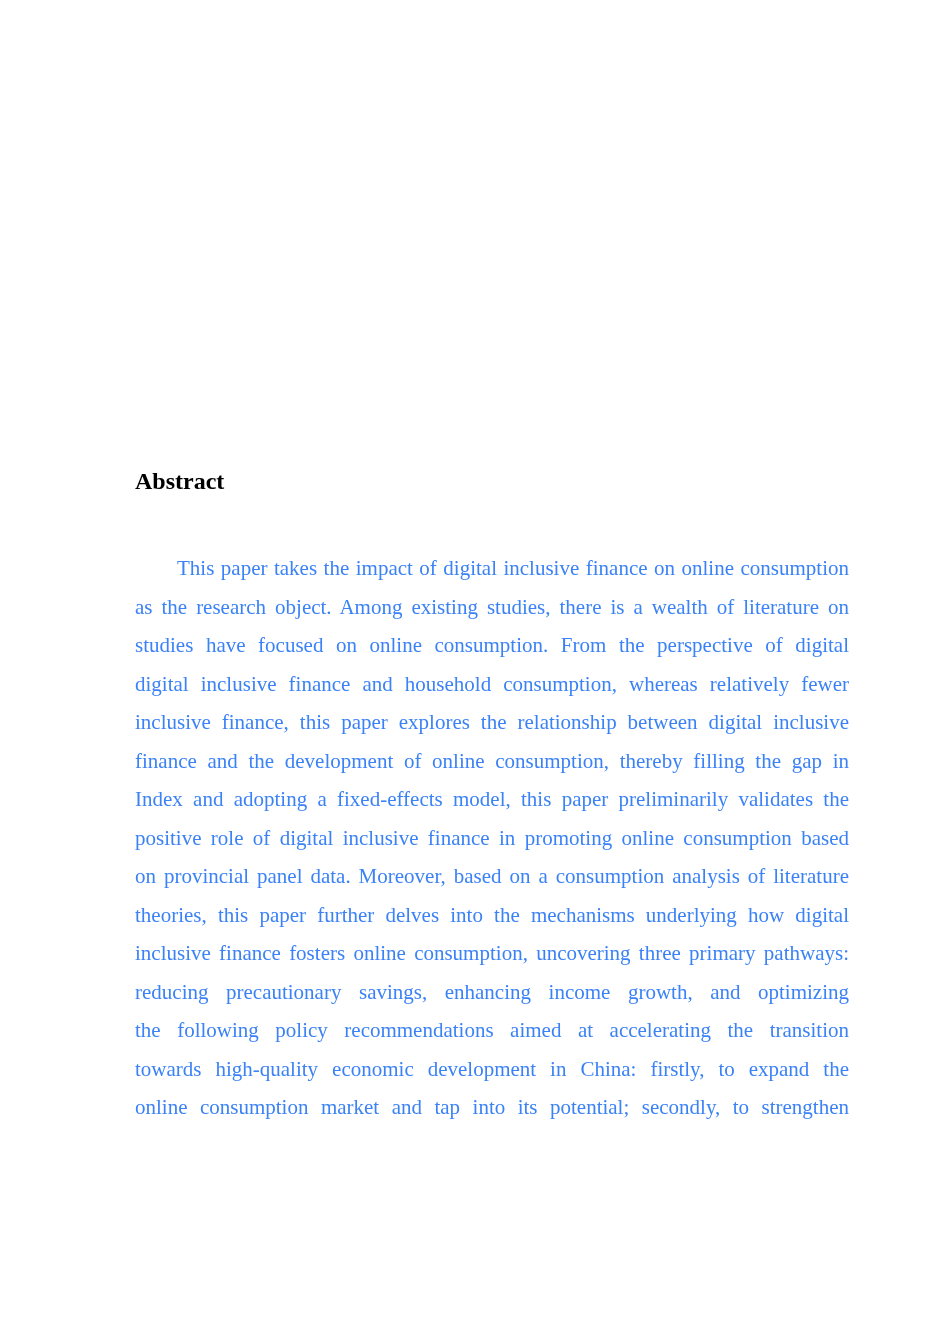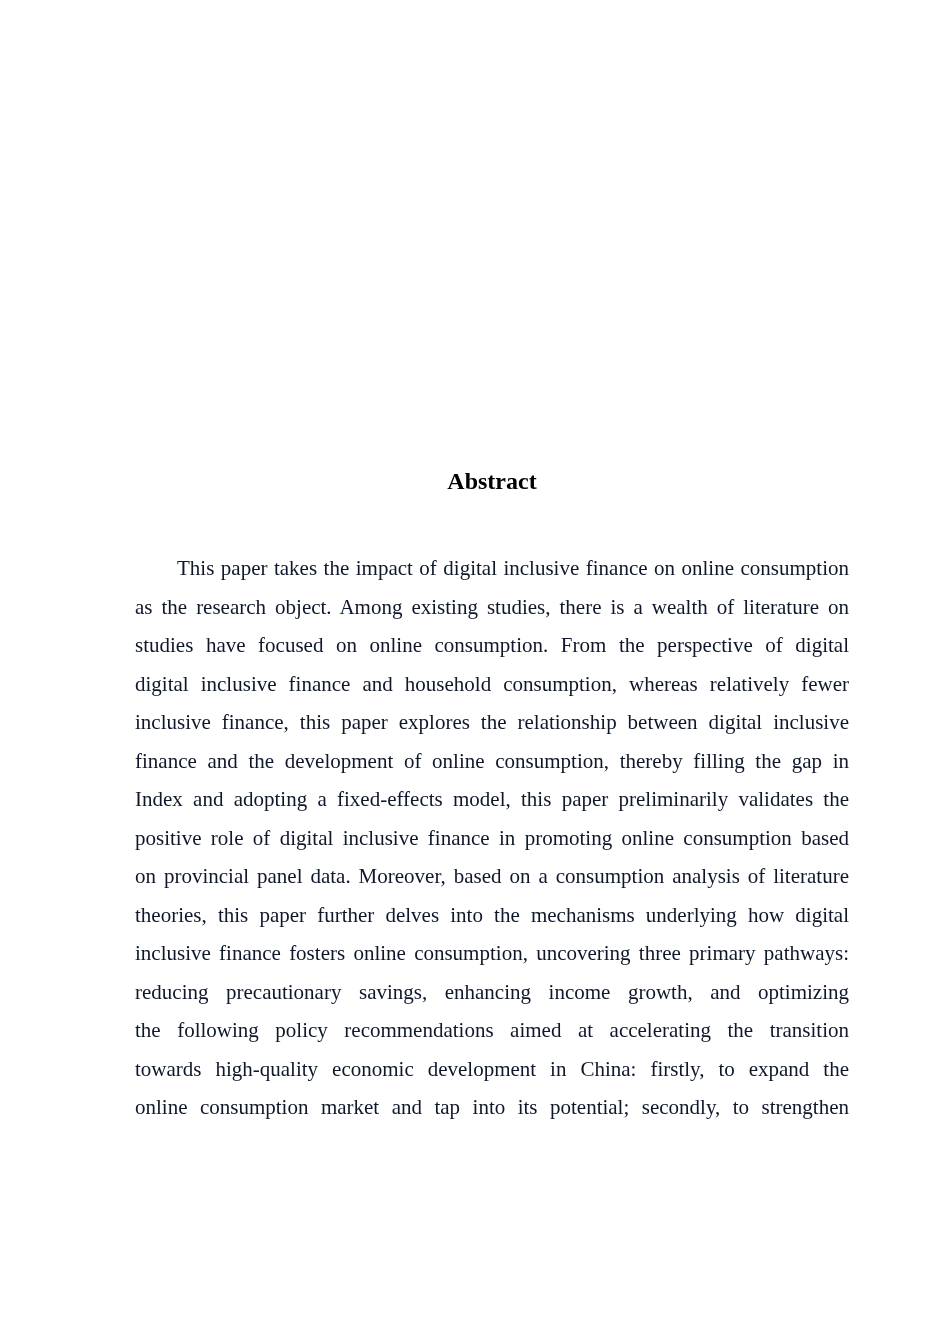--- a/index.html
+++ b/index.html
@@ -19,35 +19,34 @@
     width: 950px;
     height: 1344px;
     background: #ffffff;
   }
   .abstract-heading {
     position: absolute;
     top: 466px;
     left: 135px;
     width: 714px;
     margin: 0;
-    text-align: center;
     font-size: 24px;
     line-height: 30px;
     font-weight: bold;
     color: #000000;
     font-family: "Liberation Serif", "DejaVu Serif", serif;
   }
   .abstract-paragraph {
     position: absolute;
     top: 549px;
     left: 135px;
     width: 714px;
     font-size: 21px;
     line-height: 38.5px;
-    color: #0f172a;
+    color: #3b82f6;
     font-family: "Liberation Serif", "DejaVu Serif", serif;
   }
   .line {
     text-align: justify;
     text-align-last: justify;
     white-space: normal;
     height: 38.5px;
     overflow: visible;
   }
   .line.indent {

